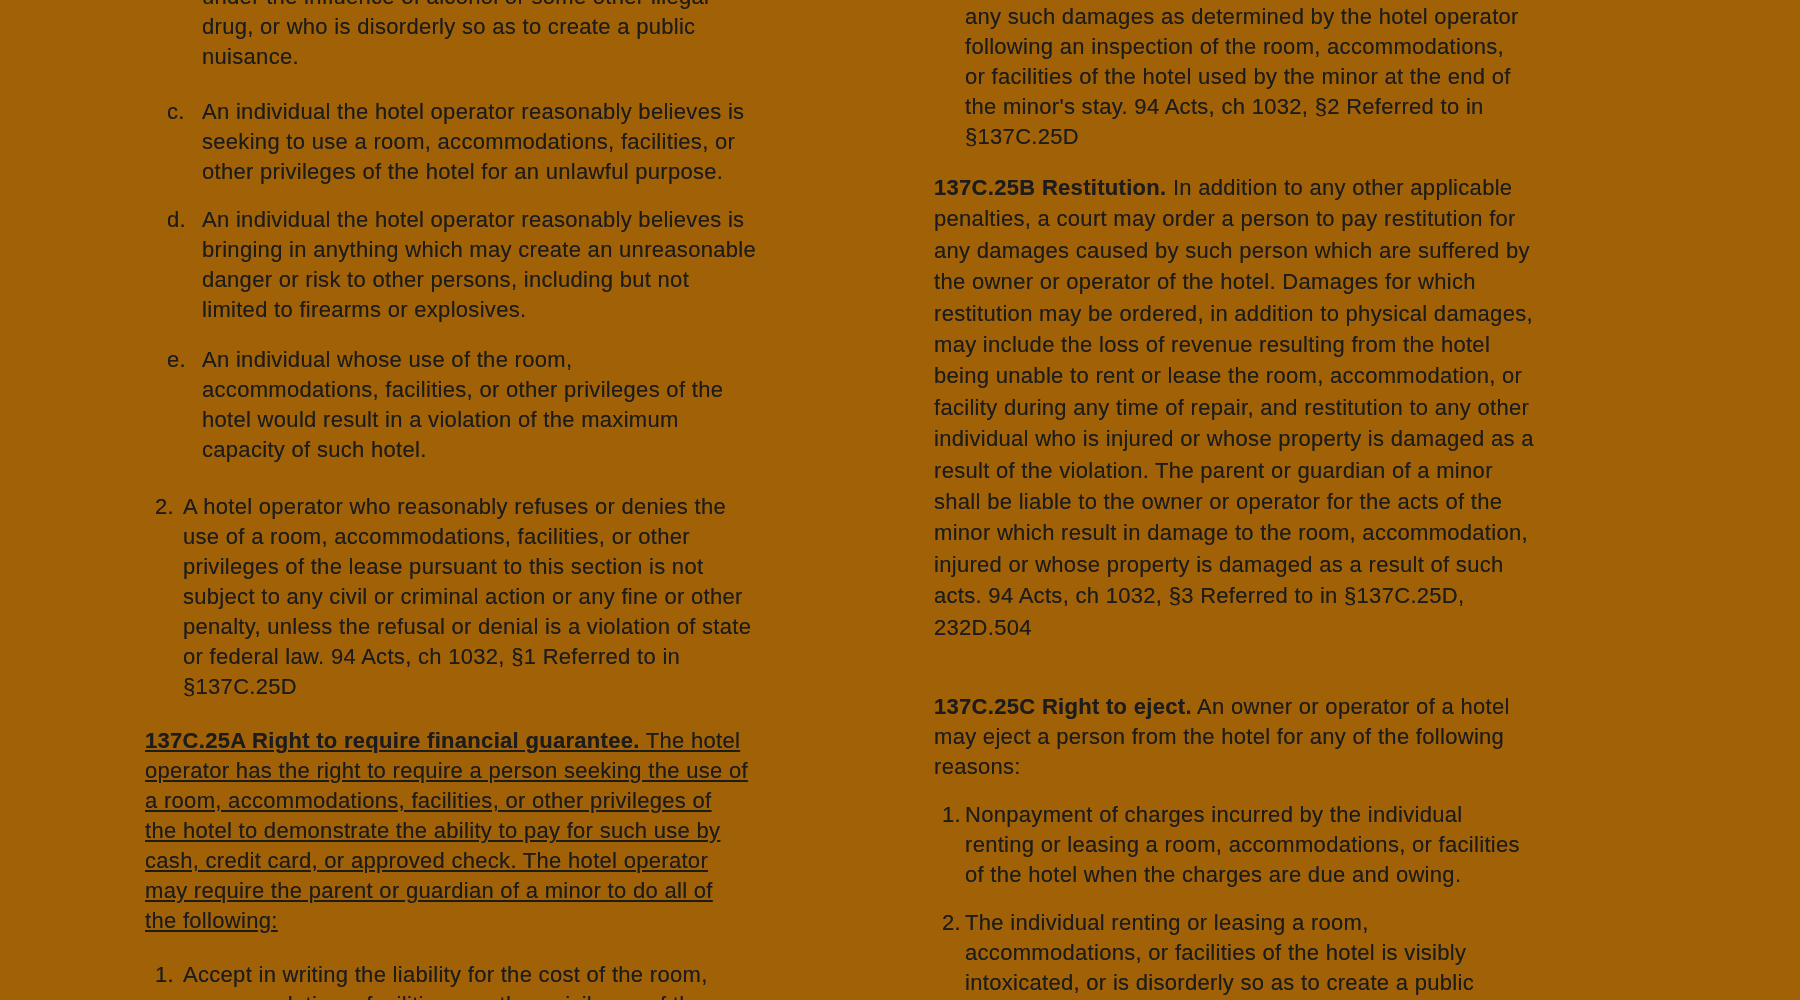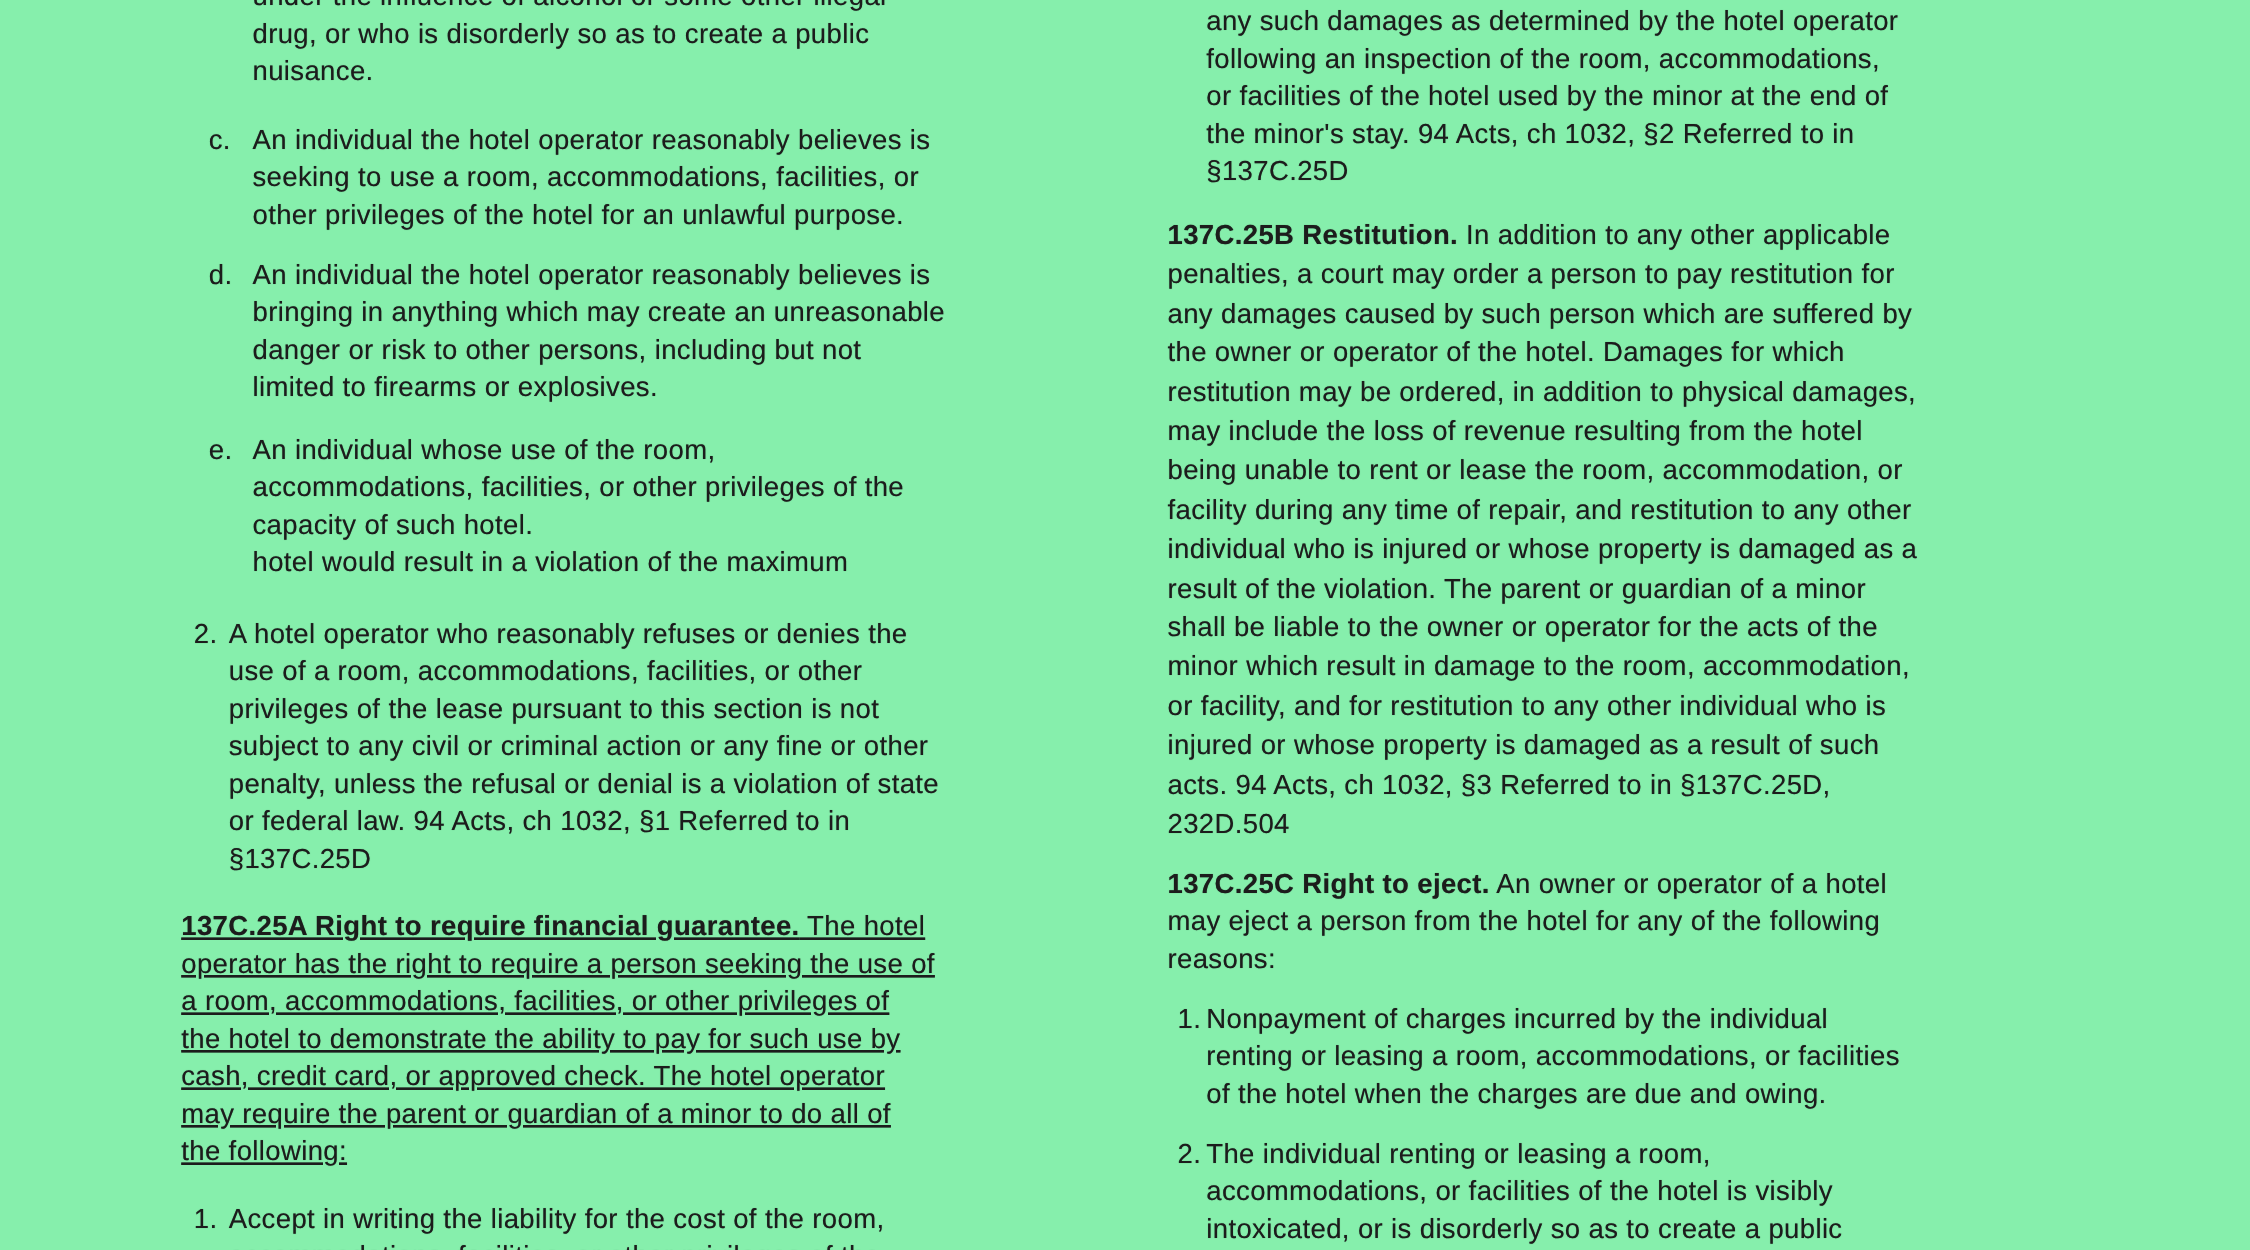--- a/index.html
+++ b/index.html
@@ -4,21 +4,21 @@
 <style>
   html, body {
     margin: 0;
     padding: 0;
     background: #ffffff;
   }
   .page {
     position: relative;
     width: 1800px;
     height: 1000px;
-    background: #86efac;
+    background: #a16207;
     overflow: hidden;
     font-family: "Liberation Sans", sans-serif;
     font-size: 22px;
     line-height: 30px;
     letter-spacing: 0.3px;
     color: #1c1c1c;
   }
   .col {
     position: absolute;
     top: 0;
@@ -61,22 +61,22 @@
         <span class="marker" style="left: 22px;">d.</span>
         <div class="line">An individual the hotel operator reasonably believes is</div>
         <div class="line">bringing in anything which may create an unreasonable</div>
         <div class="line">danger or risk to other persons, including but not</div>
         <div class="line">limited to firearms or explosives.</div>
       </div>
       <div class="block" style="top: 345px; padding-left: 57px;">
         <span class="marker" style="left: 22px;">e.</span>
         <div class="line">An individual whose use of the room,</div>
         <div class="line">accommodations, facilities, or other privileges of the</div>
+        <div class="line">hotel would result in a violation of the maximum</div>
         <div class="line">capacity of such hotel.</div>
-        <div class="line">hotel would result in a violation of the maximum</div>
       </div>
       <div class="block" style="top: 492px; padding-left: 38px;">
         <span class="marker" style="left: 10px;">2.</span>
         <div class="line">A hotel operator who reasonably refuses or denies the</div>
         <div class="line">use of a room, accommodations, facilities, or other</div>
         <div class="line">privileges of the lease pursuant to this section is not</div>
         <div class="line">subject to any civil or criminal action or any fine or other</div>
         <div class="line">penalty, unless the refusal or denial is a violation of state</div>
         <div class="line">or federal law. 94 Acts, ch 1032, §1 Referred to in</div>
         <div class="line">§137C.25D</div>
@@ -110,21 +110,20 @@
         <div class="line">any damages caused by such person which are suffered by</div>
         <div class="line">the owner or operator of the hotel. Damages for which</div>
         <div class="line">restitution may be ordered, in addition to physical damages,</div>
         <div class="line">may include the loss of revenue resulting from the hotel</div>
         <div class="line">being unable to rent or lease the room, accommodation, or</div>
         <div class="line">facility during any time of repair, and restitution to any other</div>
         <div class="line">individual who is injured or whose property is damaged as a</div>
         <div class="line">result of the violation. The parent or guardian of a minor</div>
         <div class="line">shall be liable to the owner or operator for the acts of the</div>
         <div class="line">minor which result in damage to the room, accommodation,</div>
-        <div class="line">or facility, and for restitution to any other individual who is</div>
         <div class="line">injured or whose property is damaged as a result of such</div>
         <div class="line">acts. 94 Acts, ch 1032, §3 Referred to in §137C.25D,</div>
         <div class="line">232D.504</div>
       </div>
       <div class="block" style="top: 692px; padding-left: 0px;">
         <div class="line"><b>137C.25C Right to eject.</b><span> An owner or operator of a hotel</span></div>
         <div class="line">may eject a person from the hotel for any of the following</div>
         <div class="line">reasons:</div>
       </div>
       <div class="block" style="top: 800px; padding-left: 31px;">

